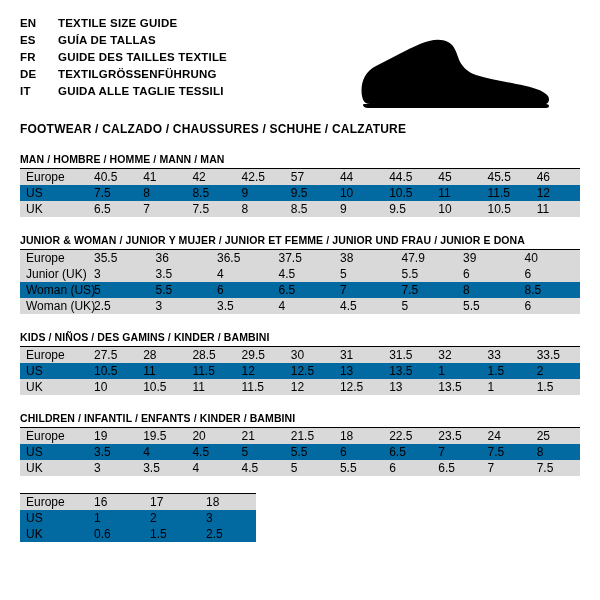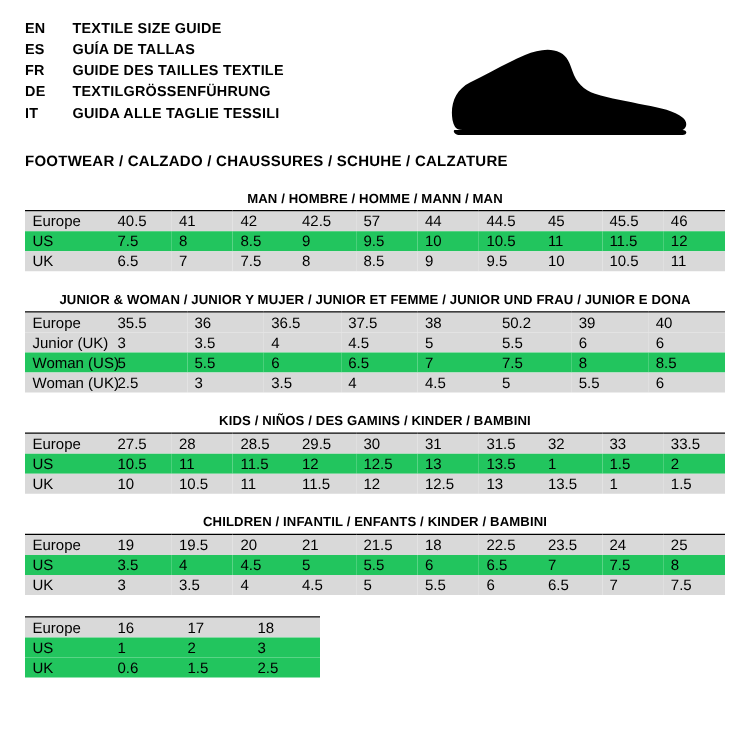--- a/index.html
+++ b/index.html
@@ -59,39 +59,38 @@
 
   
   .group {
     margin-top: 17px;
   }
   .group-title {
     font-size: 10.5px;
     font-weight: bold;
     letter-spacing: 0.1px;
     margin: 0 0 3px 0;
-    text-align: center;
   }
   table.sizes {
     border-collapse: collapse;
     font-size: 12px;
     table-layout: fixed;
     width: 560px;
   }
   table.sizes td {
     height: 16px;
     padding: 0 0 0 6px;
     line-height: 16px;
     white-space: nowrap;
   }
   table.sizes tr.shaded td {
     background: #d9d9d9;
   }
   table.sizes tr.plain td {
-    background: #22c55e;
+    background: #0369a1;
   }
   table.sizes td.label {
     width: 62px;
   }
   .group.babies table.sizes {
     width: 236px;
   }
   .hr-top {
     border-top: 1px solid #000;
   }
@@ -191,21 +190,21 @@
     <div class="group-title">JUNIOR &amp; WOMAN / JUNIOR Y MUJER / JUNIOR ET FEMME / JUNIOR UND FRAU / JUNIOR E DONA</div>
     <table class="sizes hr-top">
       <tbody>
         <tr class="shaded">
           <td class="label">Europe</td>
           <td>35.5</td>
           <td>36</td>
           <td>36.5</td>
           <td>37.5</td>
           <td>38</td>
-          <td>50.2</td>
+          <td>47.9</td>
           <td>39</td>
           <td>40</td>
         </tr>
         <tr class="shaded">
           <td class="label">Junior (UK)</td>
           <td>3</td>
           <td>3.5</td>
           <td>4</td>
           <td>4.5</td>
           <td>5</td>

